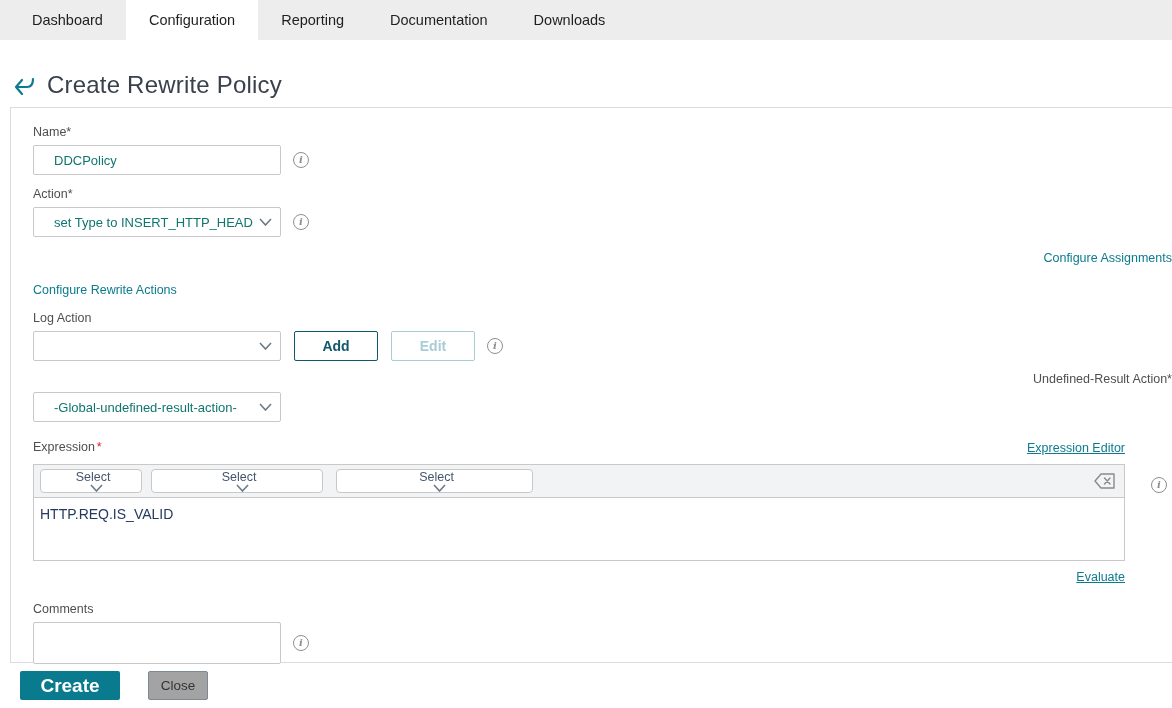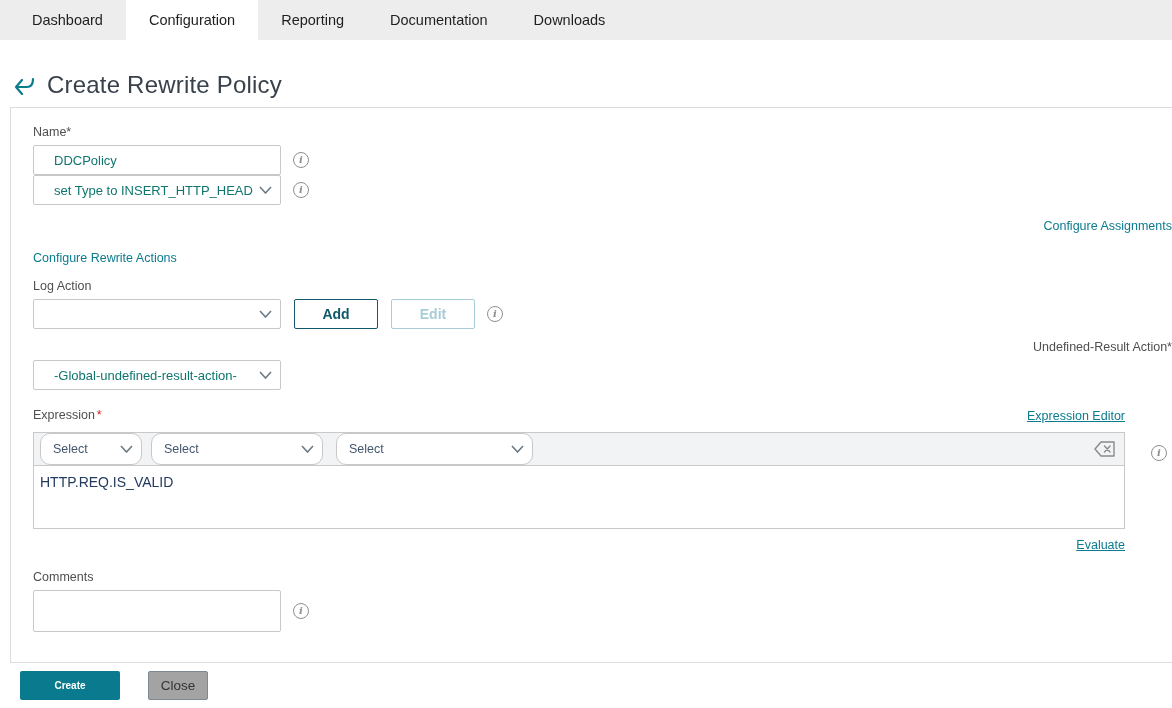--- a/index.html
+++ b/index.html
@@ -48,40 +48,40 @@
              font-family:"Liberation Sans", sans-serif; }
   .btn-sec.disabled { border-color:#a8cdd6; color:#a8cdd6; cursor:default; }
 
   
   .expr-wrap { width:1092px; position:relative; margin-top:15px; }
   .expr-head { display:flex; justify-content:space-between; align-items:flex-end; }
   .expr-label { font-size:12.5px; color:#4f4f4f; }
   .req-star { color:#e02020; font-size:12.5px; margin-left:2px; }
   .expr-toolbar { margin-top:9px; height:34px; background:#f1f3f5; border:1px solid #c9c9c9;
                   display:flex; align-items:center; padding:0 8px 0 6px; }
-  .mini-select { height:32px; background:#fff; border:1px solid #c8c8c8; border-radius:10px;
+  .mini-select { height:24px; background:#fff; border:1px solid #c8c8c8; border-radius:4px;
                  display:flex; align-items:center; justify-content:space-between;
-                 font-size:12.5px; color:#43566e; padding:0 8px 0 12px; cursor:pointer; }
+                 font-size:12.5px; color:#43566e; padding:0 8px 0 12px; cursor:pointer;flex-direction:column; }
   .ms1 { width:102px; margin-right:9px; } .ms2 { width:172px; margin-right:13px; } .ms3 { width:197px; }
   .tb-spacer { flex:1; }
   .backspace-icon { width:22px; height:16px; cursor:pointer; display:block; }
   .expr-area { display:block; width:1092px; height:64px; border:1px solid #c9c9c9; margin-top:-1px;
                resize:none; outline:none; font-size:14px; color:#233a5e; padding:8px 10px 0 6px;
                font-family:"Liberation Sans", sans-serif; }
   .expr-info { position:absolute; left:calc(100% + 26px); top:40px; margin-left:0; }
   .expr-foot { text-align:right; margin-top:6px; }
 
   .comments-area { display:block; width:248px; height:42px; border:1px solid #c8c8c8; border-radius:2px;
                    resize:none; outline:none; font-size:13px; color:#30425f; padding:4px 8px;
                    font-family:"Liberation Sans", sans-serif; }
 
   
   .footer { padding:8px 0 0 20px; display:flex; align-items:center; }
   .btn-create { width:100px; height:29px; background:#0a7b8f; color:#fff; border:none; border-radius:2px;
-                font-size:10px; font-weight:bold; cursor:pointer; font-family:"Liberation Sans", sans-serif; }
+                font-size:19px; font-weight:bold; cursor:pointer; font-family:"Liberation Sans", sans-serif; }
   .btn-close { width:60px; height:29px; background:#a3a3a3; color:#333; border:1px solid #7d8a94; border-radius:2px;
                font-size:13.5px; margin-left:28px; cursor:pointer; font-family:"Liberation Sans", sans-serif; }
 </style>
 </head>
 <body>
 
 <div class="navbar">
   <div class="tab">Dashboard</div>
   <div class="tab active">Configuration</div>
   <div class="tab">Reporting</div>
@@ -97,20 +97,21 @@
 </div>
 
 <div class="panel">
 
   <div class="field-label">Name*</div>
   <div class="row">
     <input class="text-input" type="text" value="DDCPolicy" style="">
     <span class="info-icon">i</span>
   </div>
 
+  <div class="field-label gap12">Action*</div>
   <div class="row">
     <div class="selectbox">
       <span class="sel-text">set Type to INSERT_HTTP_HEADER</span>
       <svg class="chev" viewBox="0 0 13 8">
         <path d="M1 1 L6.5 7 L12 1" fill="none" stroke="#6b7a85" stroke-width="1.6"></path>
       </svg>
     </div>
     <span class="info-icon">i</span>
   </div>
 

